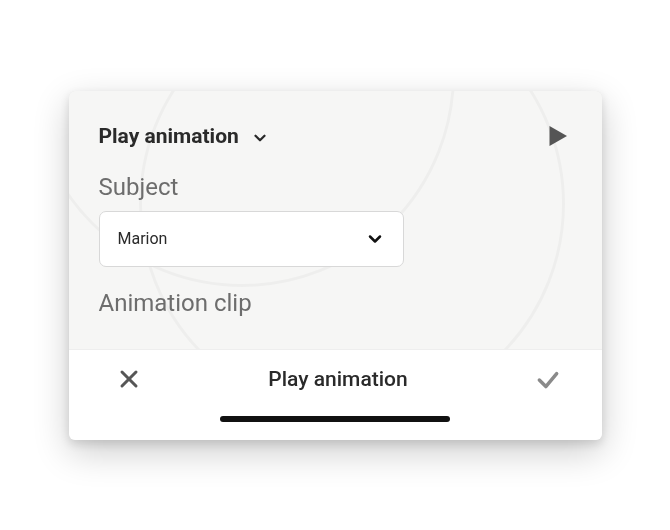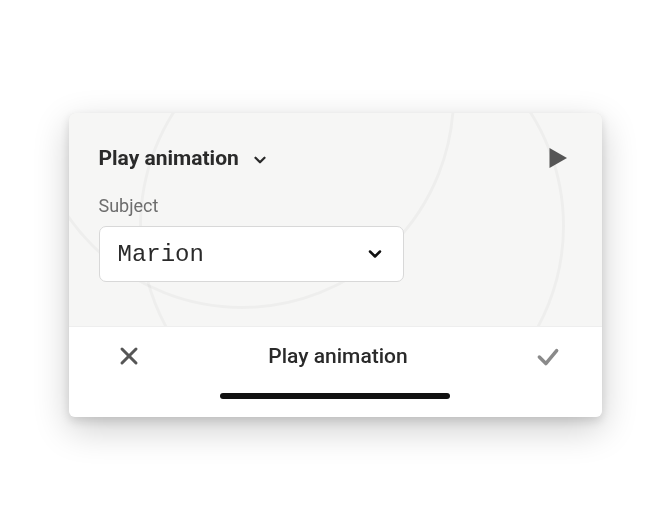--- a/index.html
+++ b/index.html
@@ -62,41 +62,40 @@
     }
     .header-spacer { flex: 1; }
     .play-icon { color: #555; }
     .chevron-wrap { display:flex; align-items:center; padding-top:4px;}
     .field {
       margin-top: 22px;
       position: relative;
       z-index: 1;
     }
     .field-label {
-      font-size: 18px;
+      font-size: 24px;
       color: #6d6d6d;
       margin-bottom: 10px;
       display: block;
     }
     .select {
       width: 305px;
       height: 56px;
       background: #fff;
       border: 1px solid #d8d8d8;
       border-radius: 7px;
       display: flex;
       align-items: center;
       justify-content: space-between;
       padding: 0 18px;
       cursor: pointer;
     }
     .select-value {
-      font-size: 24px;
+      font-size: 16px;
       color: #2a2a2a;
-      font-family: Liberation Mono, monospace;
     }
     .card-footer {
       background: #fff;
       border-top: 1px solid #eee;
       display: flex;
       align-items: center;
       justify-content: space-between;
       padding: 16px 40px 14px 48px;
     }
     .footer-title {
@@ -142,20 +141,21 @@
       <span class="field-label">Subject</span>
       <div class="select">
         <span class="select-value">Marion</span>
         <svg width="20" height="20" viewBox="0 0 24 24" fill="none" stroke="#111" stroke-width="3" stroke-linecap="round" stroke-linejoin="round">
             <polyline points="6 9 12 15 18 9"></polyline>
           </svg>
       </div>
     </div>
 
     <div class="field">
+      <span class="field-label">Animation clip</span>
     </div>
   </div>
 
   <div class="card-footer">
     <span class="icon-btn">
       <svg width="24" height="24" viewBox="0 0 24 24" fill="none" stroke="#565656" stroke-width="3" stroke-linecap="round">
           <line x1="5" y1="5" x2="19" y2="19"></line>
           <line x1="19" y1="5" x2="5" y2="19"></line>
         </svg>
     </span>

